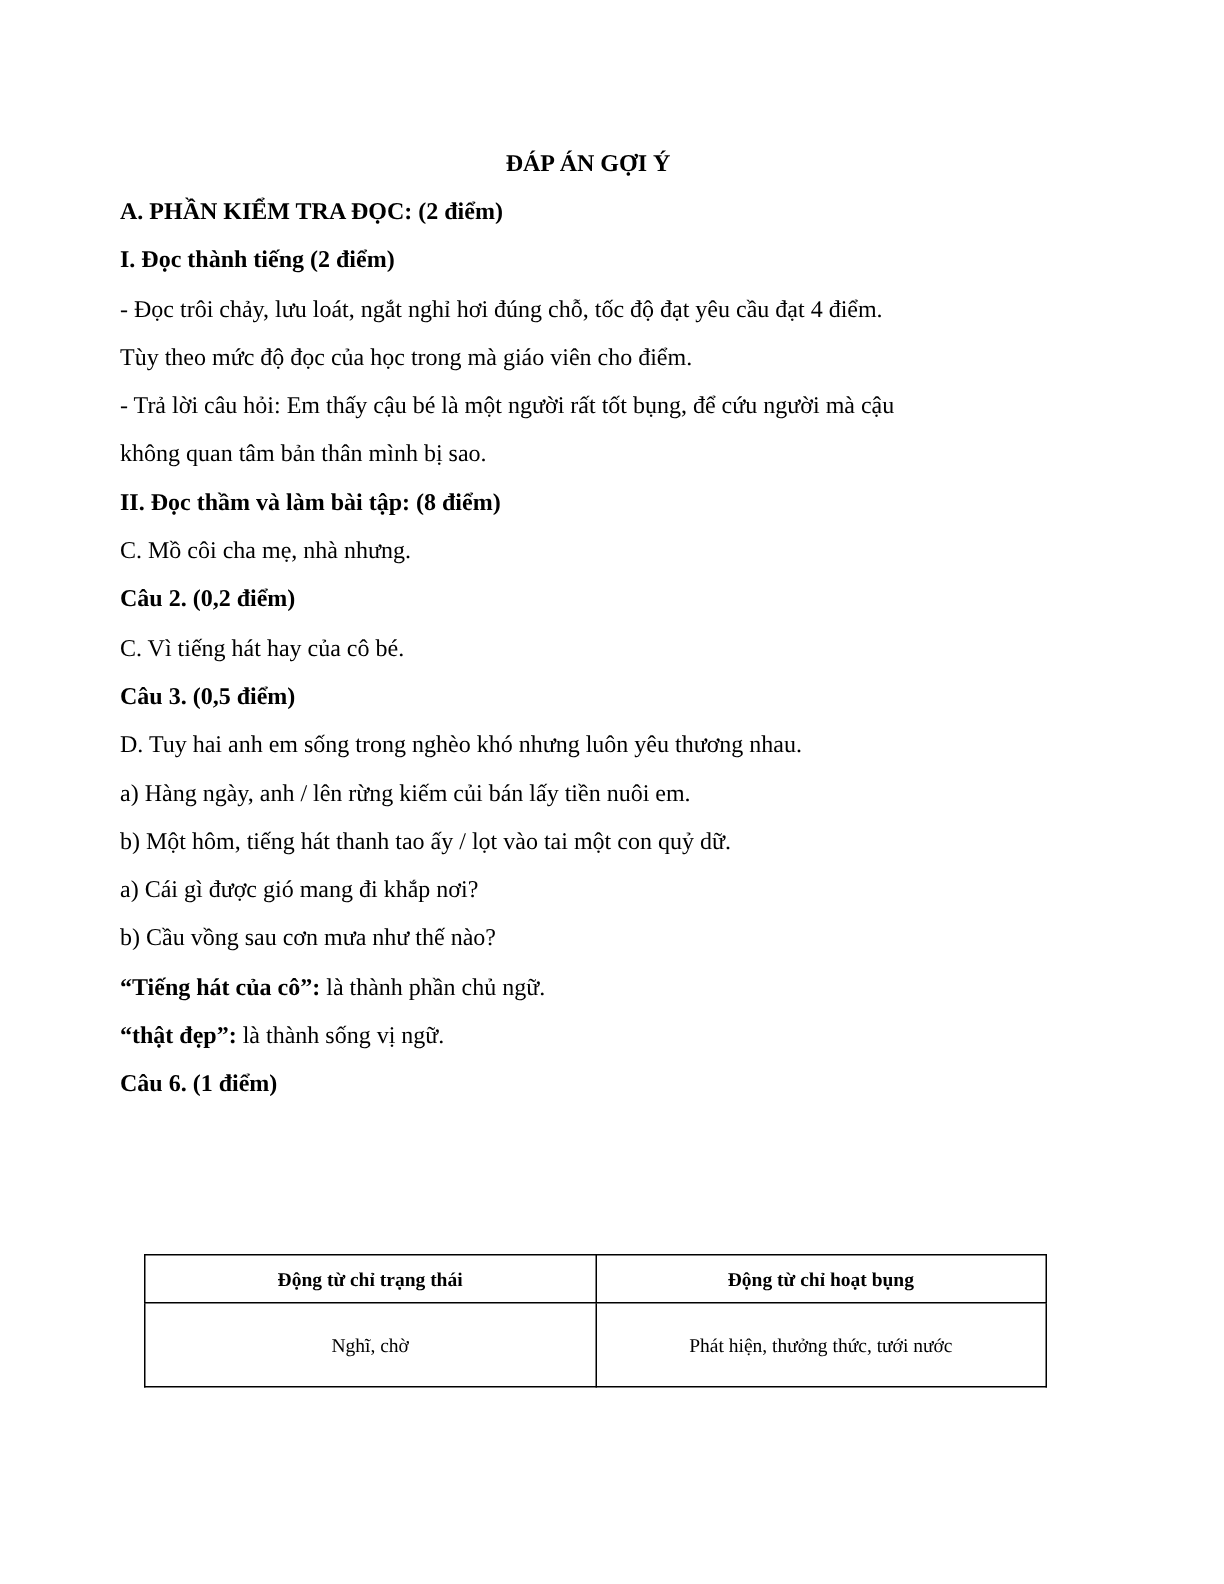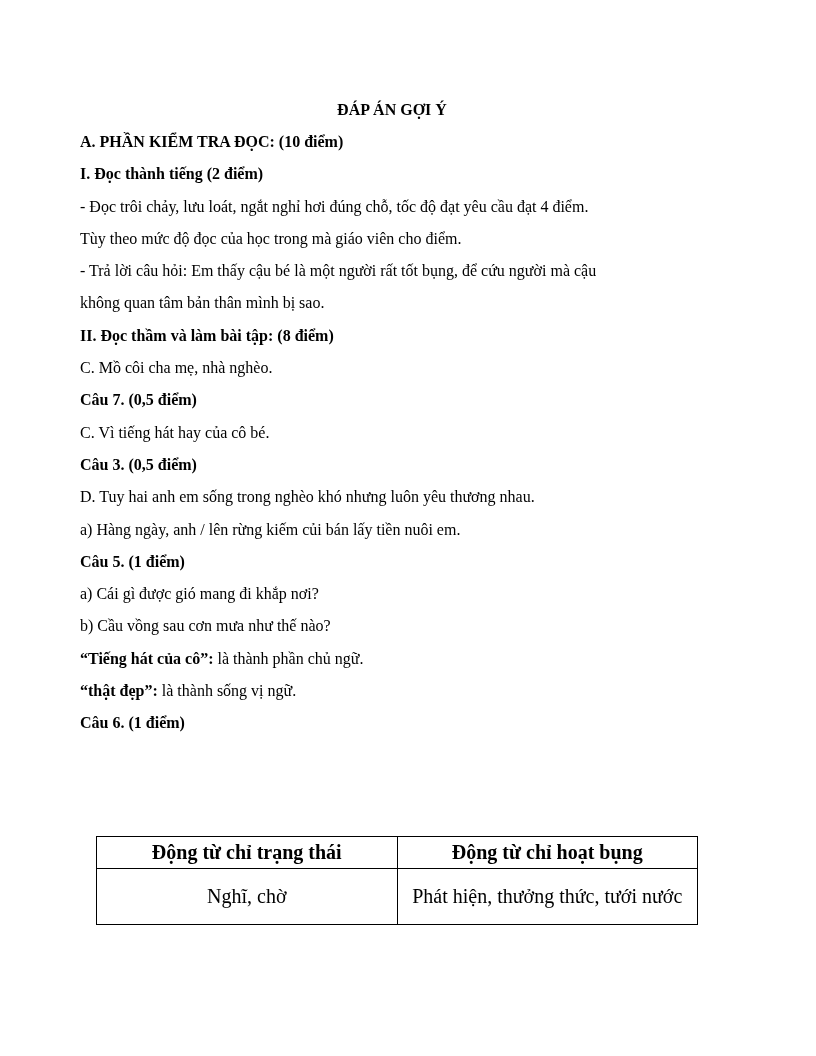--- a/index.html
+++ b/index.html
@@ -34,21 +34,21 @@
       text-align: center;
       line-height: 32px;
       height: 32px;
     }
     table.verbs {
       position: absolute;
       left: 96px;
       top: 836px;
       width: 602px;
       border-collapse: collapse;
-      font-size: 20px;
+      font-size: 13px;
     }
     table.verbs th, table.verbs td {
       border: 1px solid #000;
       text-align: center;
       padding: 0;
     }
     table.verbs th {
       height: 31px;
       font-weight: bold;
       width: 50%;
@@ -57,39 +57,39 @@
       height: 55px;
       vertical-align: middle;
     }
     table.verbs th:first-child, table.verbs td:first-child { width: 299px; }
   </style>
 </head>
 <body>
 
 <div class="page">
   <div class="title">ĐÁP ÁN GỢI Ý</div>
-  <div class="line bold">A. PHẦN KIỂM TRA ĐỌC: (10 điểm)</div>
+  <div class="line bold">A. PHẦN KIỂM TRA ĐỌC: (2 điểm)</div>
   <div class="line bold">I. Đọc thành tiếng (2 điểm)</div>
   <div class="line">- Đọc trôi chảy, lưu loát, ngắt nghỉ hơi đúng chỗ, tốc độ đạt yêu cầu đạt 4 điểm.</div>
   <div class="line">Tùy theo mức độ đọc của học trong mà giáo viên cho điểm.</div>
   <div class="line">- Trả lời câu hỏi: Em thấy cậu bé là một người rất tốt bụng, để cứu người mà cậu</div>
   <div class="line">không quan tâm bản thân mình bị sao.</div>
   <div class="line bold">II. Đọc thầm và làm bài tập: (8 điểm)</div>
 
-  <div class="line">C. Mồ côi cha mẹ, nhà nghèo.</div>
+  <div class="line">C. Mồ côi cha mẹ, nhà nhưng.</div>
 
-  <div class="line bold">Câu 7. (0,5 điểm)</div>
+  <div class="line bold">Câu 2. (0,2 điểm)</div>
   <div class="line">C. Vì tiếng hát hay của cô bé.</div>
 
   <div class="line bold">Câu 3. (0,5 điểm)</div>
   <div class="line">D. Tuy hai anh em sống trong nghèo khó nhưng luôn yêu thương nhau.</div>
 
   <div class="line">a) Hàng ngày, anh / lên rừng kiếm củi bán lấy tiền nuôi em.</div>
+  <div class="line">b) Một hôm, tiếng hát thanh tao ấy / lọt vào tai một con quỷ dữ.</div>
 
-  <div class="line bold">Câu 5. (1 điểm)</div>
   <div class="line">a) Cái gì được gió mang đi khắp nơi?</div>
   <div class="line">b) Cầu vồng sau cơn mưa như thế nào?</div>
   <div class="line">
     <span class="bold">“Tiếng hát của cô”:</span><span> là thành phần chủ ngữ.</span>
   </div>
   <div class="line">
     <span class="bold">“thật đẹp”:</span><span> là thành sống vị ngữ.</span>
   </div>
 
   <div class="line bold">Câu 6. (1 điểm)</div>

